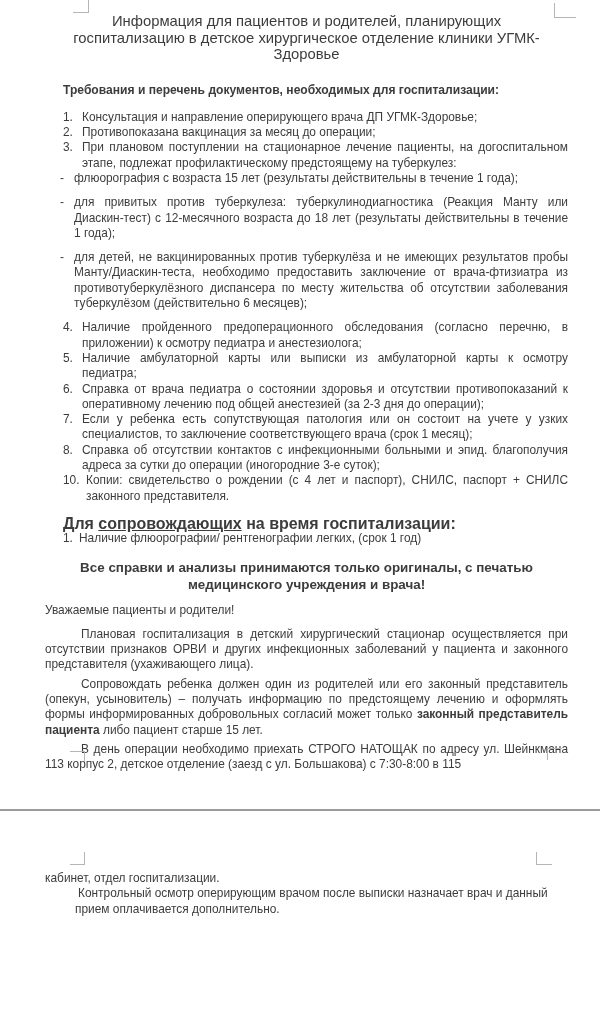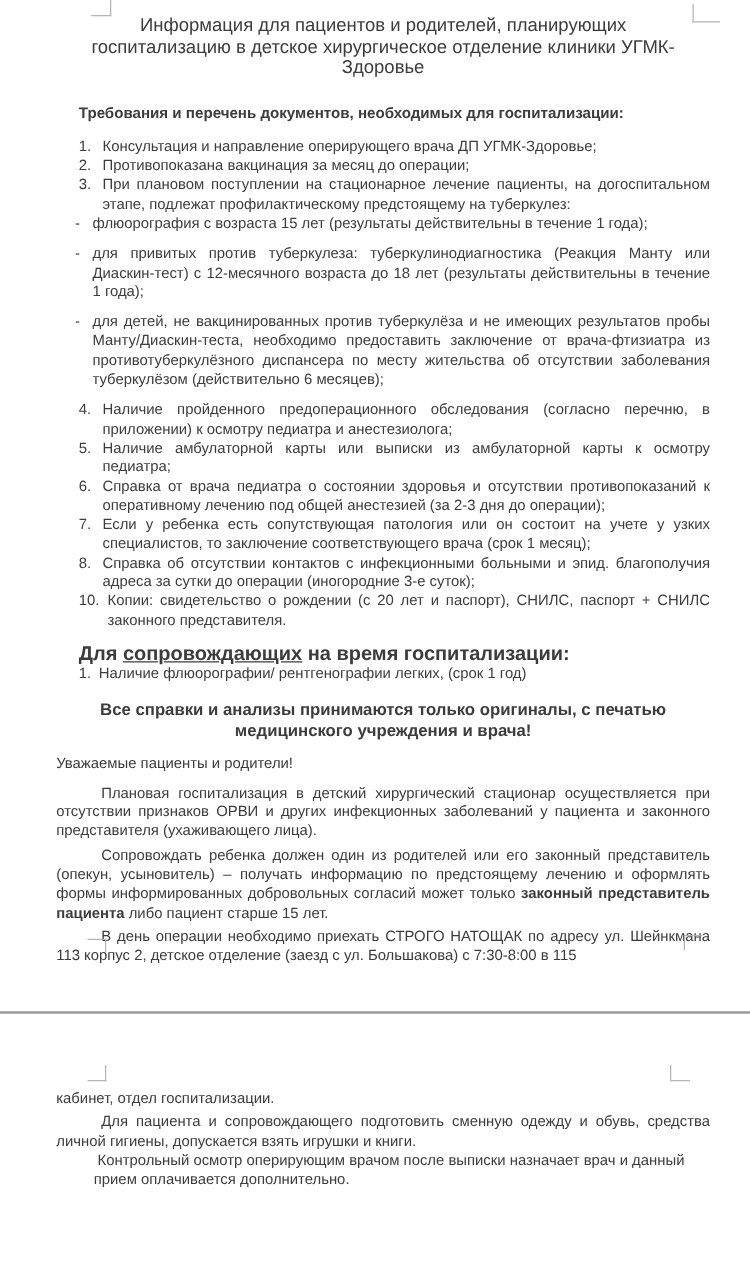--- a/index.html
+++ b/index.html
@@ -121,21 +121,21 @@
       <div class="li">
         <span class="num">7.</span>
         <span class="txt">Если у ребенка есть сопутствующая патология или он состоит на учете у узких специалистов, то заключение соответствующего врача (срок 1 месяц);</span>
       </div>
       <div class="li">
         <span class="num">8.</span>
         <span class="txt">Справка об отсутствии контактов с инфекционными больными и эпид. благополучия адреса за сутки до операции (иногородние 3-е суток);</span>
       </div>
       <div class="li wide-num">
         <span class="num">10.</span>
-        <span class="txt">Копии: свидетельство о рождении (с 20 лет и паспорт), СНИЛС, паспорт + СНИЛС законного представителя.</span>
+        <span class="txt">Копии: свидетельство о рождении (с 4 лет и паспорт), СНИЛС, паспорт + СНИЛС законного представителя.</span>
       </div>
     </div>
 
     <div class="acc-heading"><span>Для </span><span class="acc-underline">сопровождающих</span><span> на время госпитализации:</span></div>
 
     <div class="acc-item">
       <span class="num">1.</span>
       <span class="txt">Наличие флюорографии/ рентгенографии легких, (срок 1 год)</span>
     </div>
 
@@ -148,21 +148,20 @@
     <div class="para"><span>Сопровождать ребенка должен один из родителей или его законный представитель (опекун, усыновитель) – получать информацию по предстоящему лечению и оформлять формы информированных добровольных согласий может только </span><span class="bold-inline">законный представитель пациента</span><span> либо пациент старше 15 лет.</span></div>
 
     <div class="para">В день операции необходимо приехать СТРОГО НАТОЩАК по адресу ул. Шейнкмана 113 корпус 2, детское отделение (заезд с ул. Большакова) с 7:30-8:00 в 115</div>
 
   </div>
 
   <div class="page-separator"></div>
 
   <div class="page2-content">
     <div class="p3cont">кабинет, отдел госпитализации.</div>
-    <div class="para">Для пациента и сопровождающего подготовить сменную одежду и обувь, средства личной гигиены, допускается взять игрушки и книги.</div>
     <div class="para-indent-block">Контрольный осмотр оперирующим врачом после выписки назначает врач и данный прием оплачивается дополнительно.</div>
   </div>
 
   <div class="cm tl" style="left:73px; top:0;   width:16px; height:13px;"></div>
   <div class="cm tr" style="left:554px; top:3px; width:22px; height:15px;"></div>
   <div class="cm bl" style="left:70px; top:751px; width:15px; height:11px;"></div>
   <div class="cm br" style="left:547px; top:748px; width:15px; height:12px;"></div>
   <div class="cm tl" style="left:70px; top:852px; width:15px; height:13px;"></div>
   <div class="cm tr" style="left:536px; top:852px; width:16px; height:13px;"></div>
 

